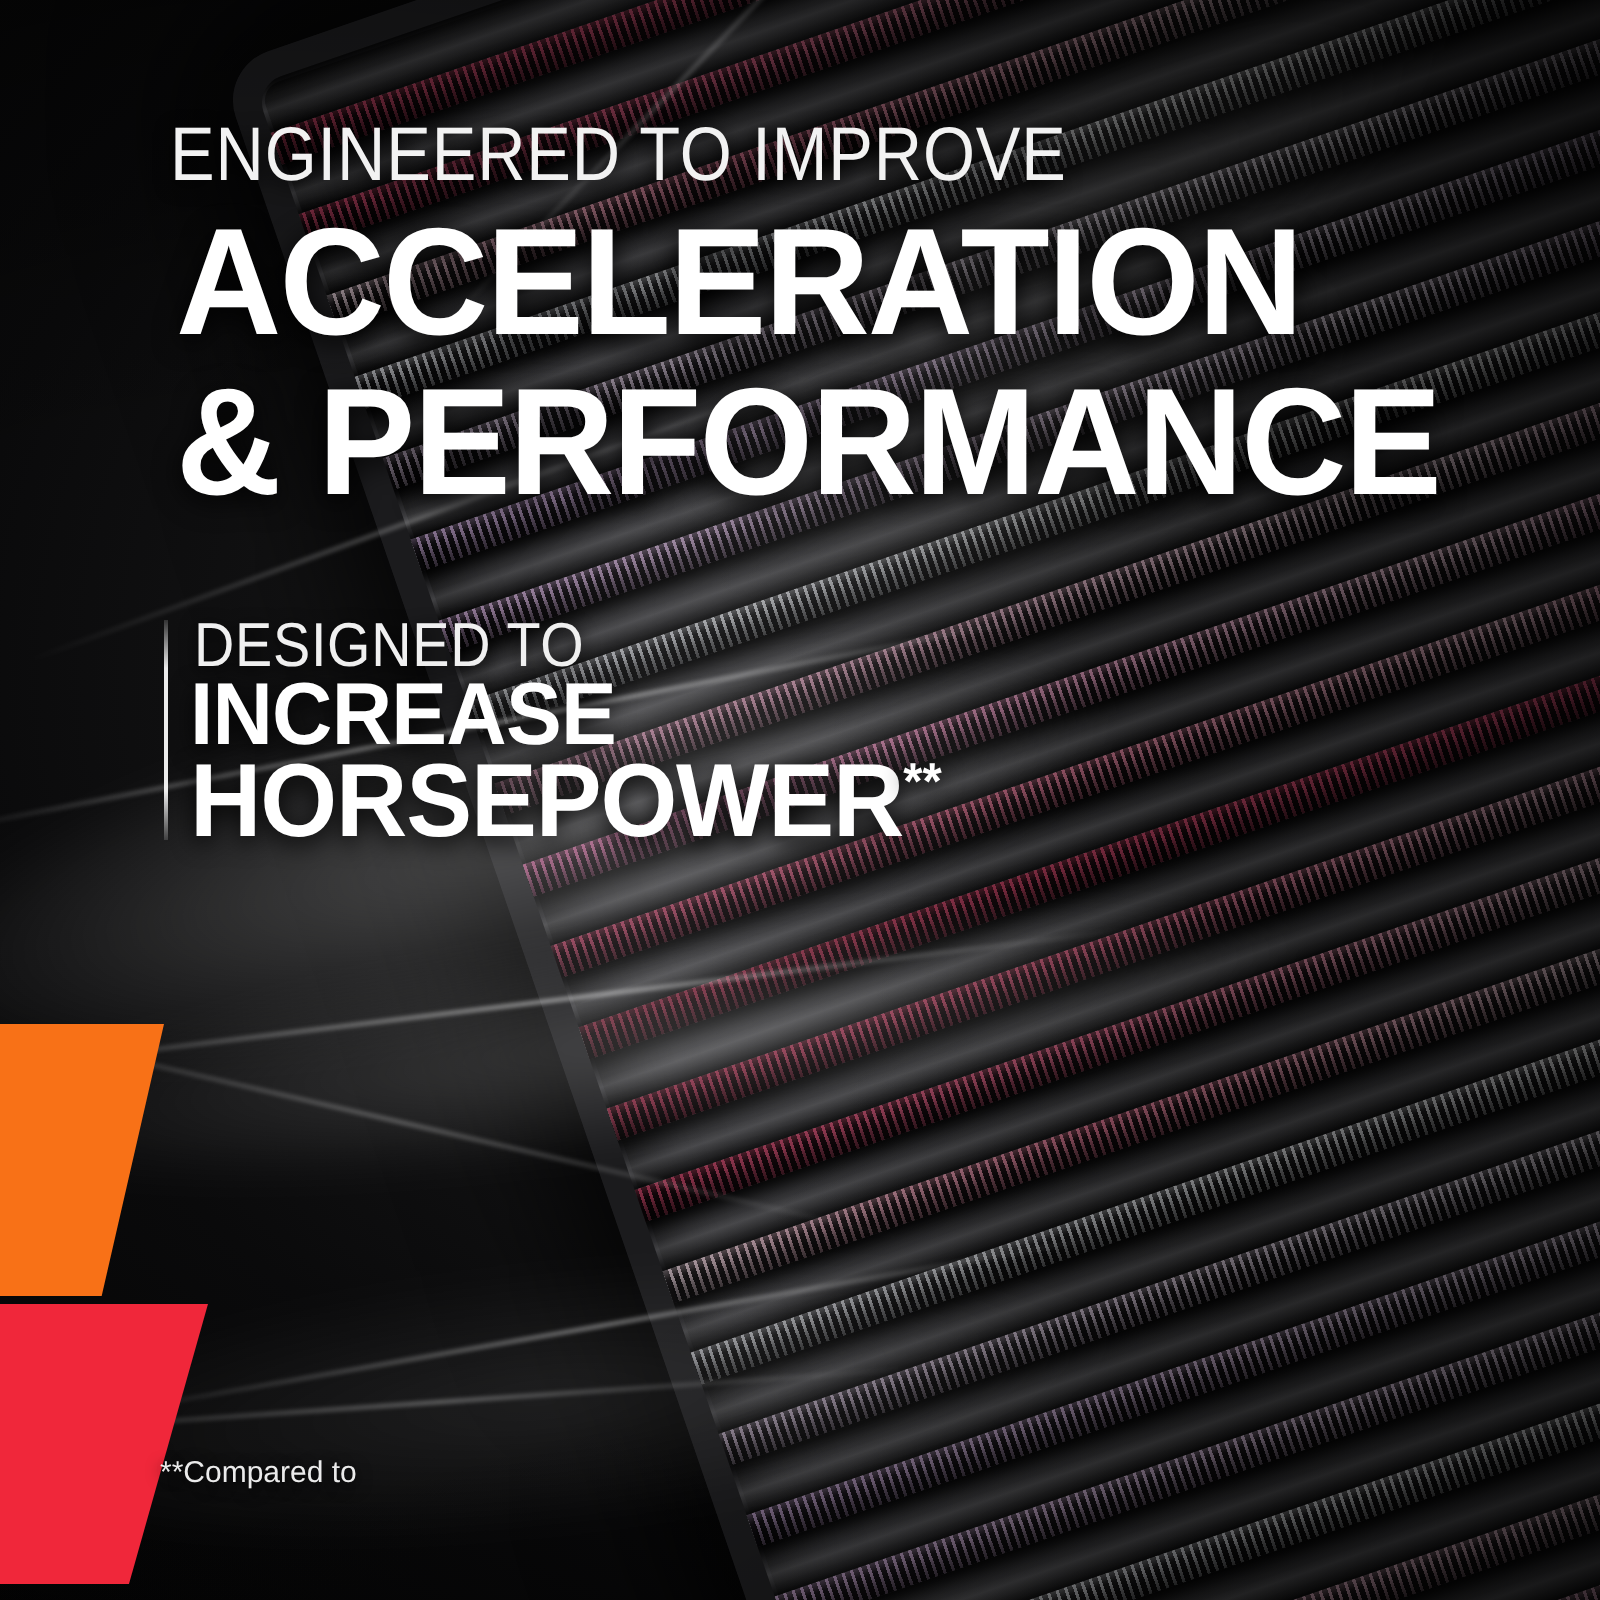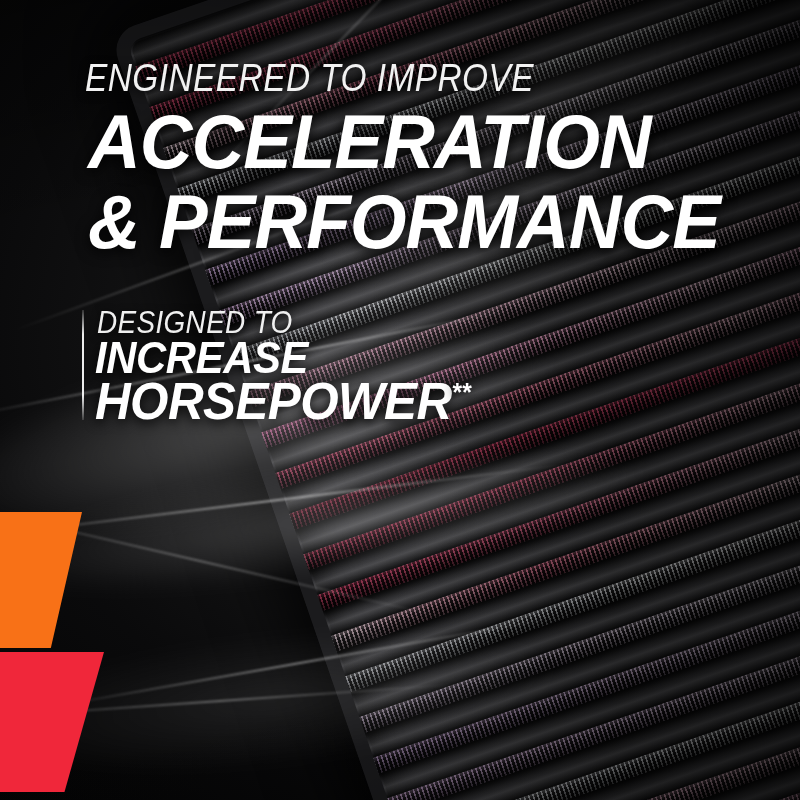--- a/index.html
+++ b/index.html
@@ -1,20 +1,19 @@
 <!DOCTYPE html>
 <html><head>
 <meta charset="utf-8">
 <style>
   html,body{margin:0;padding:0;background:#000;}
   #stage{
     position:relative;width:800px;height:800px;overflow:hidden;
     background:#030303;
     font-family:"Liberation Sans", sans-serif;
-    font-style:italic;
     -webkit-font-smoothing:antialiased;
   }
 
   
   .bg-base{position:absolute;inset:0;background:
       radial-gradient(120% 90% at 72% 42%, #2a2a2c 0%, #171718 34%, #0a0a0b 62%, #000 100%);}
   .bg-vignette{position:absolute;inset:0;background:
       radial-gradient(130% 110% at 18% 58%, rgba(0,0,0,0) 28%, rgba(0,0,0,.72) 78%, rgba(0,0,0,.95) 100%);}
 
   
@@ -252,15 +251,16 @@
   <div class="txt eyebrow">ENGINEERED TO IMPROVE</div>
   <div class="txt head1">ACCELERATION</div>
   <div class="txt head2">&amp; PERFORMANCE</div>
 
   <div class="rule"></div>
   <div class="txt sub-eyebrow">DESIGNED TO</div>
   <div class="txt sub1">INCREASE</div>
   <div class="txt sub2"><span>HORSEPOWER</span><span class="star">**</span></div>
 
   <div class="txt footnote">
+    <div>**Compared to</div>
   </div>
 
 </div>
 
 </body></html>

